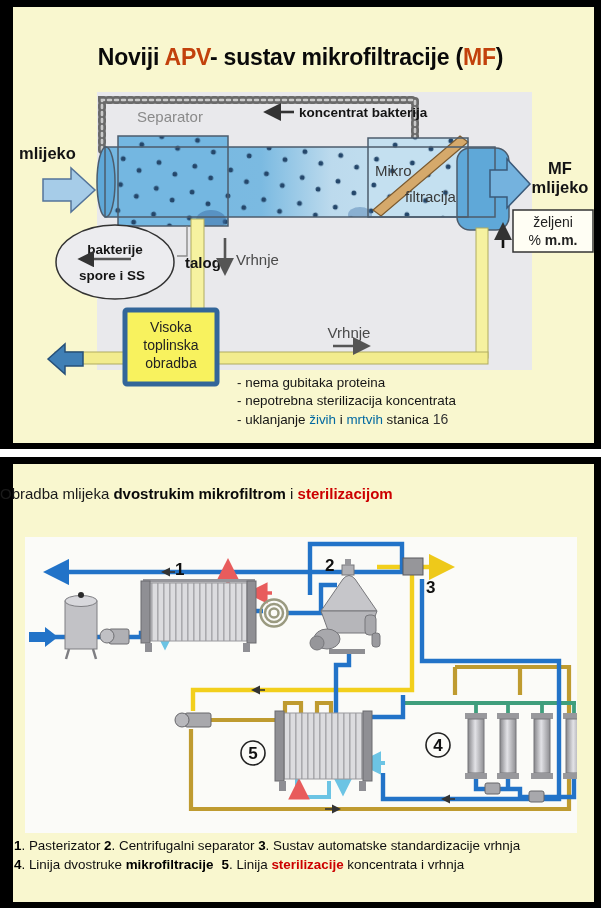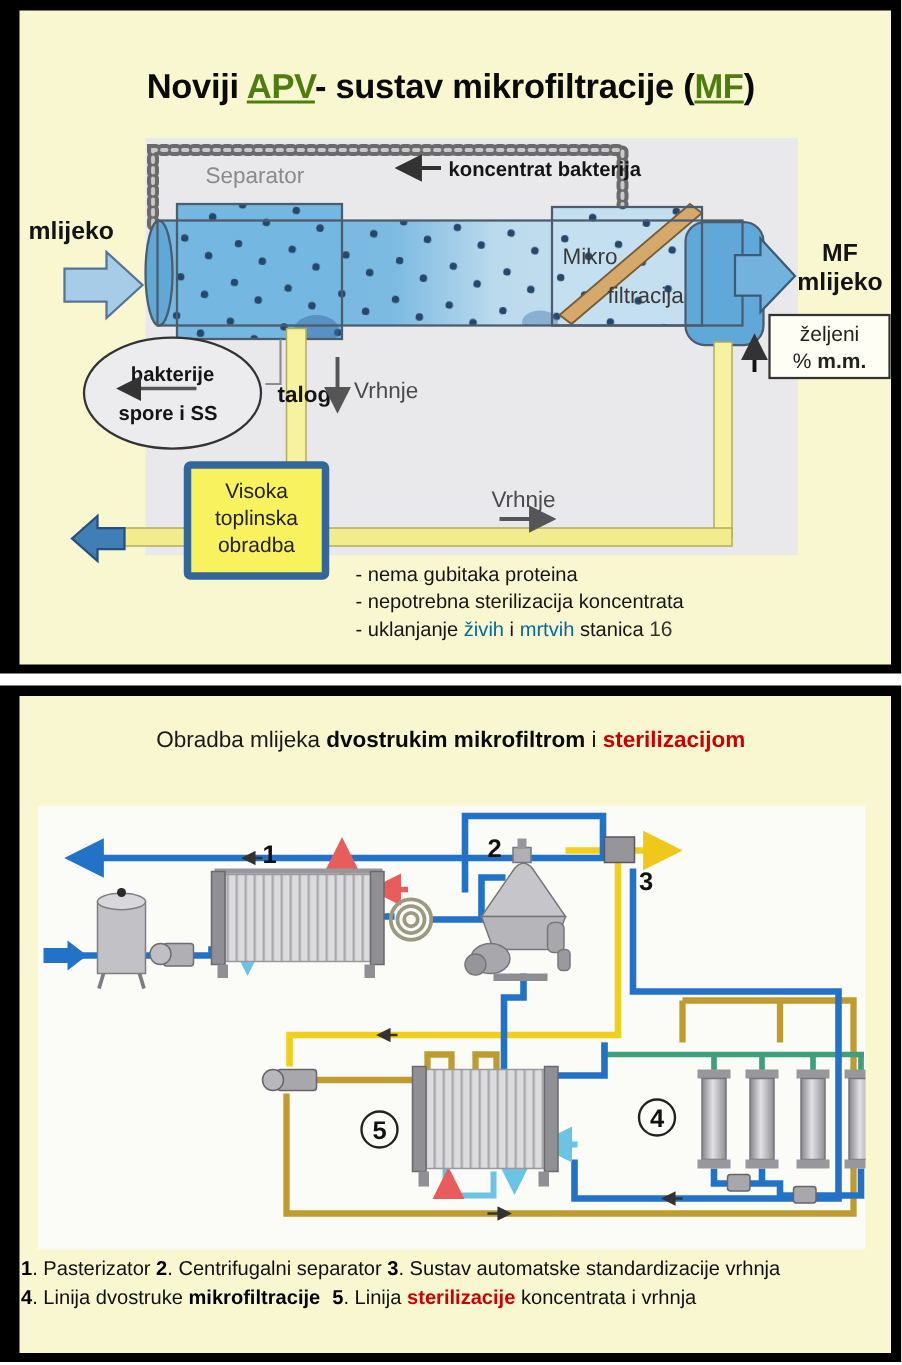--- a/index.html
+++ b/index.html
@@ -7,22 +7,22 @@
         font-family:"Liberation Sans",sans-serif;}
   .frame{position:absolute;left:0;width:601px;background:#000;}
   #s1f{top:0;height:449px;}
   #s2f{top:457px;height:451px;}
   .inner{position:absolute;background:#f9f7cf;}
   #s1i{left:13px;top:7px;width:581px;height:436px;}
   #s2i{left:13px;top:7px;width:581px;height:438px;}
   .abs{position:absolute;}
   .title1{left:0;right:0;top:44px;text-align:center;font-size:23px;font-weight:bold;
           color:#0a0a0a;letter-spacing:-0.2px;}
-  .red-hot{color:#4d7c0f;text-decoration:underline;}
-  .title2{left:0;right:0;top:483px;text-align:center;font-size:15px;line-height:21px;color:#1a1a1a;}
+  .red-hot{color:#c2410c;}
+  .title2{left:0;right:0;top:483px;font-size:15px;line-height:21px;color:#1a1a1a;}
   .title2 b{color:#0a0a0a;}
   .red-ster{color:#cc0000;font-weight:bold;}
   .svg1{left:15px;top:88px;}
   .svg2{left:25px;top:537px;}
   .prednosti{left:237px;top:374px;font-size:13.4px;line-height:18px;color:#151515;display:flex;}
   .phead{font-weight:bold;color:#b22222;margin-right:5px;white-space:nowrap;}
   .dark-red{color:#0369a1;}
   .pagenum{font-size:14px;color:#333;}
   .caption{left:14px;top:836px;width:529px;font-size:13.4px;line-height:19px;color:#101010;}
   .caption b{color:#000;}

